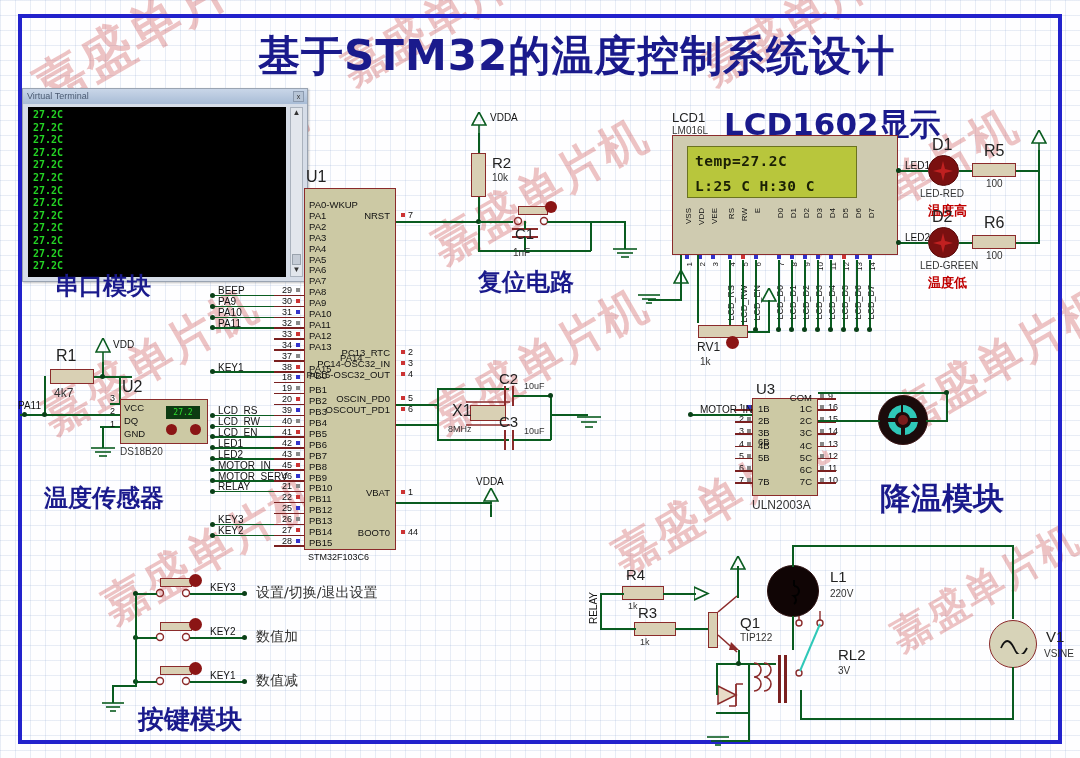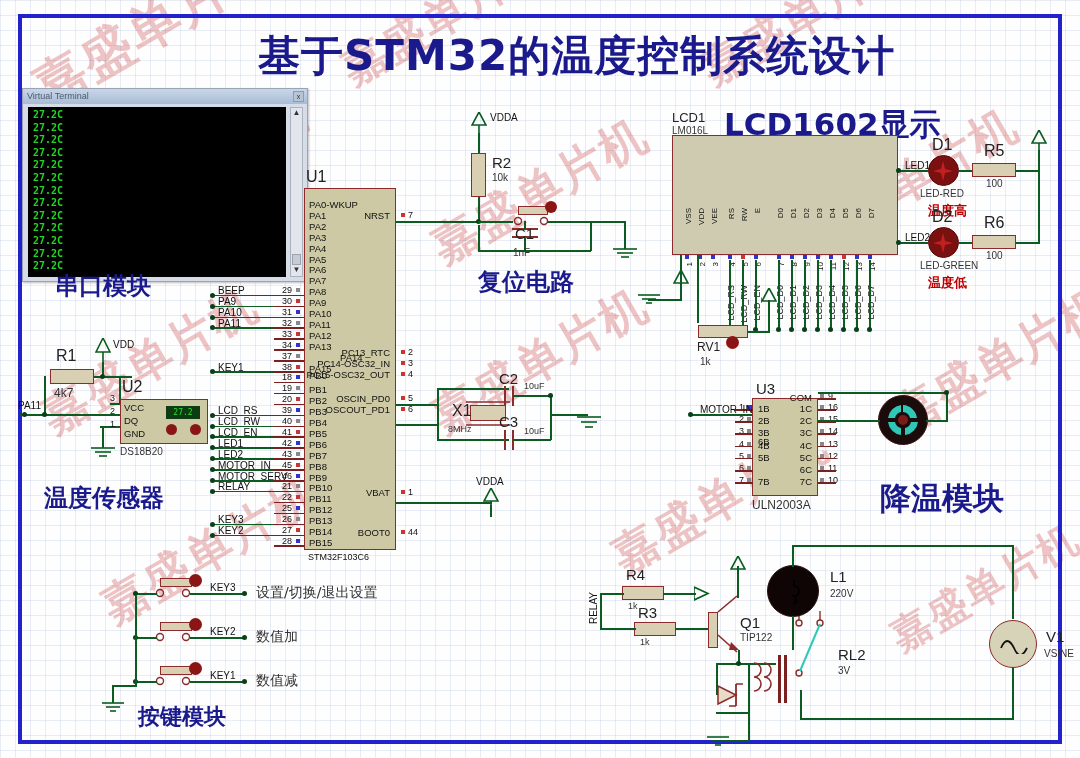--- a/index.html
+++ b/index.html
@@ -448,20 +448,24 @@
     <polygon points="8,0 15,13 1,13" fill="none" stroke="#0a5c20" stroke-width="1.6"></polygon>
     <line x1="8" y1="13" x2="8" y2="22" stroke="#0a5c20" stroke-width="1.6"></line>
   </svg>
   <div class="wire wv" style="left:490px; top:505px; height:12px;"></div>
   <div class="wire wh" style="left:396px; top:502px; width:96px;"></div>
 
   <div class="reflabel" style="left:672px; top:110px; font-size:13px;">LCD1</div>
   <div class="valabel" style="left:672px; top:125px; font-size:10px;">LM016L</div>
   <div class="modlabel big" style="left:724px; top:104px;">LCD1602显示</div>
   <div id="lcdbody"></div>
+  <div id="lcdglass">
+    <div class="ln">temp=27.2C</div>
+    <div class="ln">L:25 C   H:30 C</div>
+  </div>
   <div id="lcd-pinnames">
       <div class="vpin" style="left: 684px; top: 208px;">VSS</div>
       <div class="vpin" style="left: 697px; top: 208px;">VDD</div>
       <div class="vpin" style="left: 710px; top: 208px;">VEE</div>
       <div class="vpin" style="left: 727px; top: 208px;">RS</div>
       <div class="vpin" style="left: 740px; top: 208px;">RW</div>
       <div class="vpin" style="left: 753px; top: 208px;">E</div>
       <div class="vpin" style="left: 776px; top: 208px;">D0</div>
       <div class="vpin" style="left: 789px; top: 208px;">D1</div>
       <div class="vpin" style="left: 802px; top: 208px;">D2</div>
@@ -853,15 +857,15 @@
       <div class="cnlabel" style="left: 256px; top: 672px;">数值减</div>
     </div>
   <div class="wire wv" style="left:135px; top:596px; height:90px;"></div>
   <div class="wire wh" style="left:112px; top:685px; width:25px;"></div>
   <div class="wire wv" style="left:112px; top:685px; height:18px;"></div>
   <svg style="position:absolute;left:101px;top:701px;" width="24" height="14">
     <line x1="1" y1="2" x2="23" y2="2" stroke="#0a5c20" stroke-width="1.6"></line>
     <line x1="5" y1="6" x2="19" y2="6" stroke="#0a5c20" stroke-width="1.6"></line>
     <line x1="9" y1="10" x2="15" y2="10" stroke="#0a5c20" stroke-width="1.6"></line>
   </svg>
-  <div class="modlabel" style="left:138px; top:702px; font-size:22px;">按键模块</div>
+  <div class="modlabel" style="left:138px; top:702px; font-size:26px;">按键模块</div>
 
 </div>
 
 </body></html>

